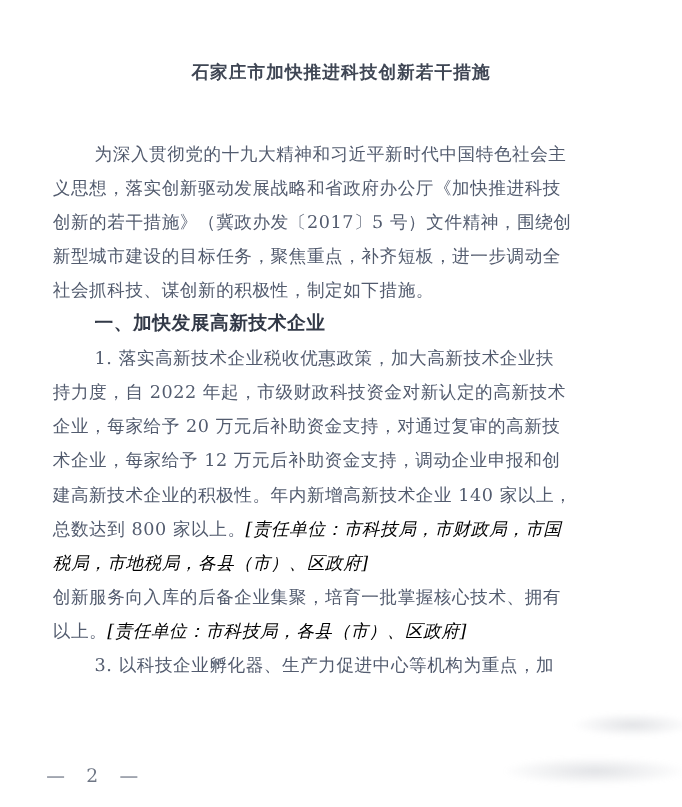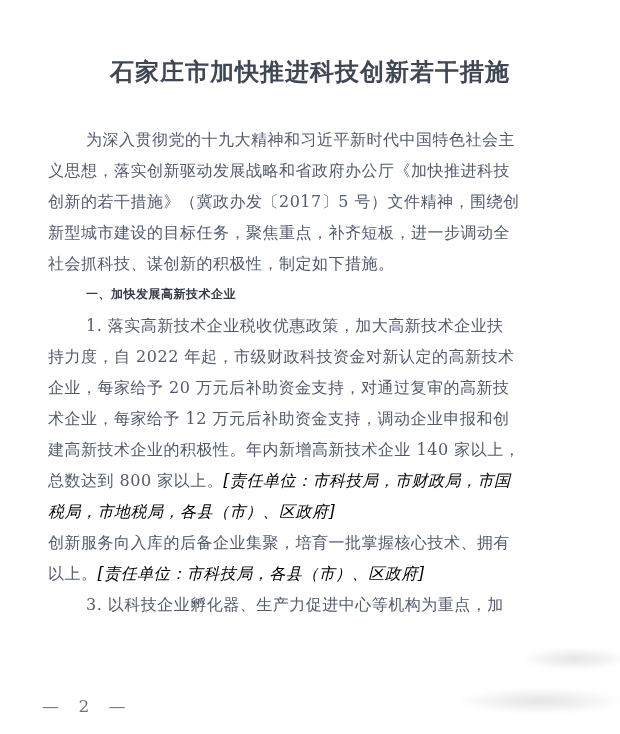--- a/index.html
+++ b/index.html
@@ -8,41 +8,41 @@
     width:620px;height:734px;
     margin:0 auto;
     background:#ffffff;
     overflow:hidden;
     font-family:"DejaVu Serif","Liberation Serif",serif;
   }
   .title{
     position:absolute;top:56px;left:0;right:0;
     margin:0;
     text-align:center;
-    font-size:24px;
+    font-size:16px;
     font-weight:bold;
     letter-spacing:1px;
     color:#3f4654;
     font-family:"DejaVu Serif","Liberation Serif",serif;
   }
   .body{
     position:absolute;top:124px;left:48px;width:524px;
   }
   .line{
     height:31px;line-height:31px;
     font-size:16px;
     letter-spacing:0.5px;
     color:#525b6e;
     white-space:nowrap;
   }
   .indent{padding-left:38px;}
   .heading{
     font-family:"DejaVu Sans","Liberation Sans",sans-serif;
     font-weight:bold;
-    font-size:12px;
+    font-size:17px;
     color:#323947;
     margin:0;
   }
   .resp{
     font-style:italic;
     color:#000000;
   }
   .pagenum{
     position:absolute;left:42px;top:696px;
     font-size:17px;

